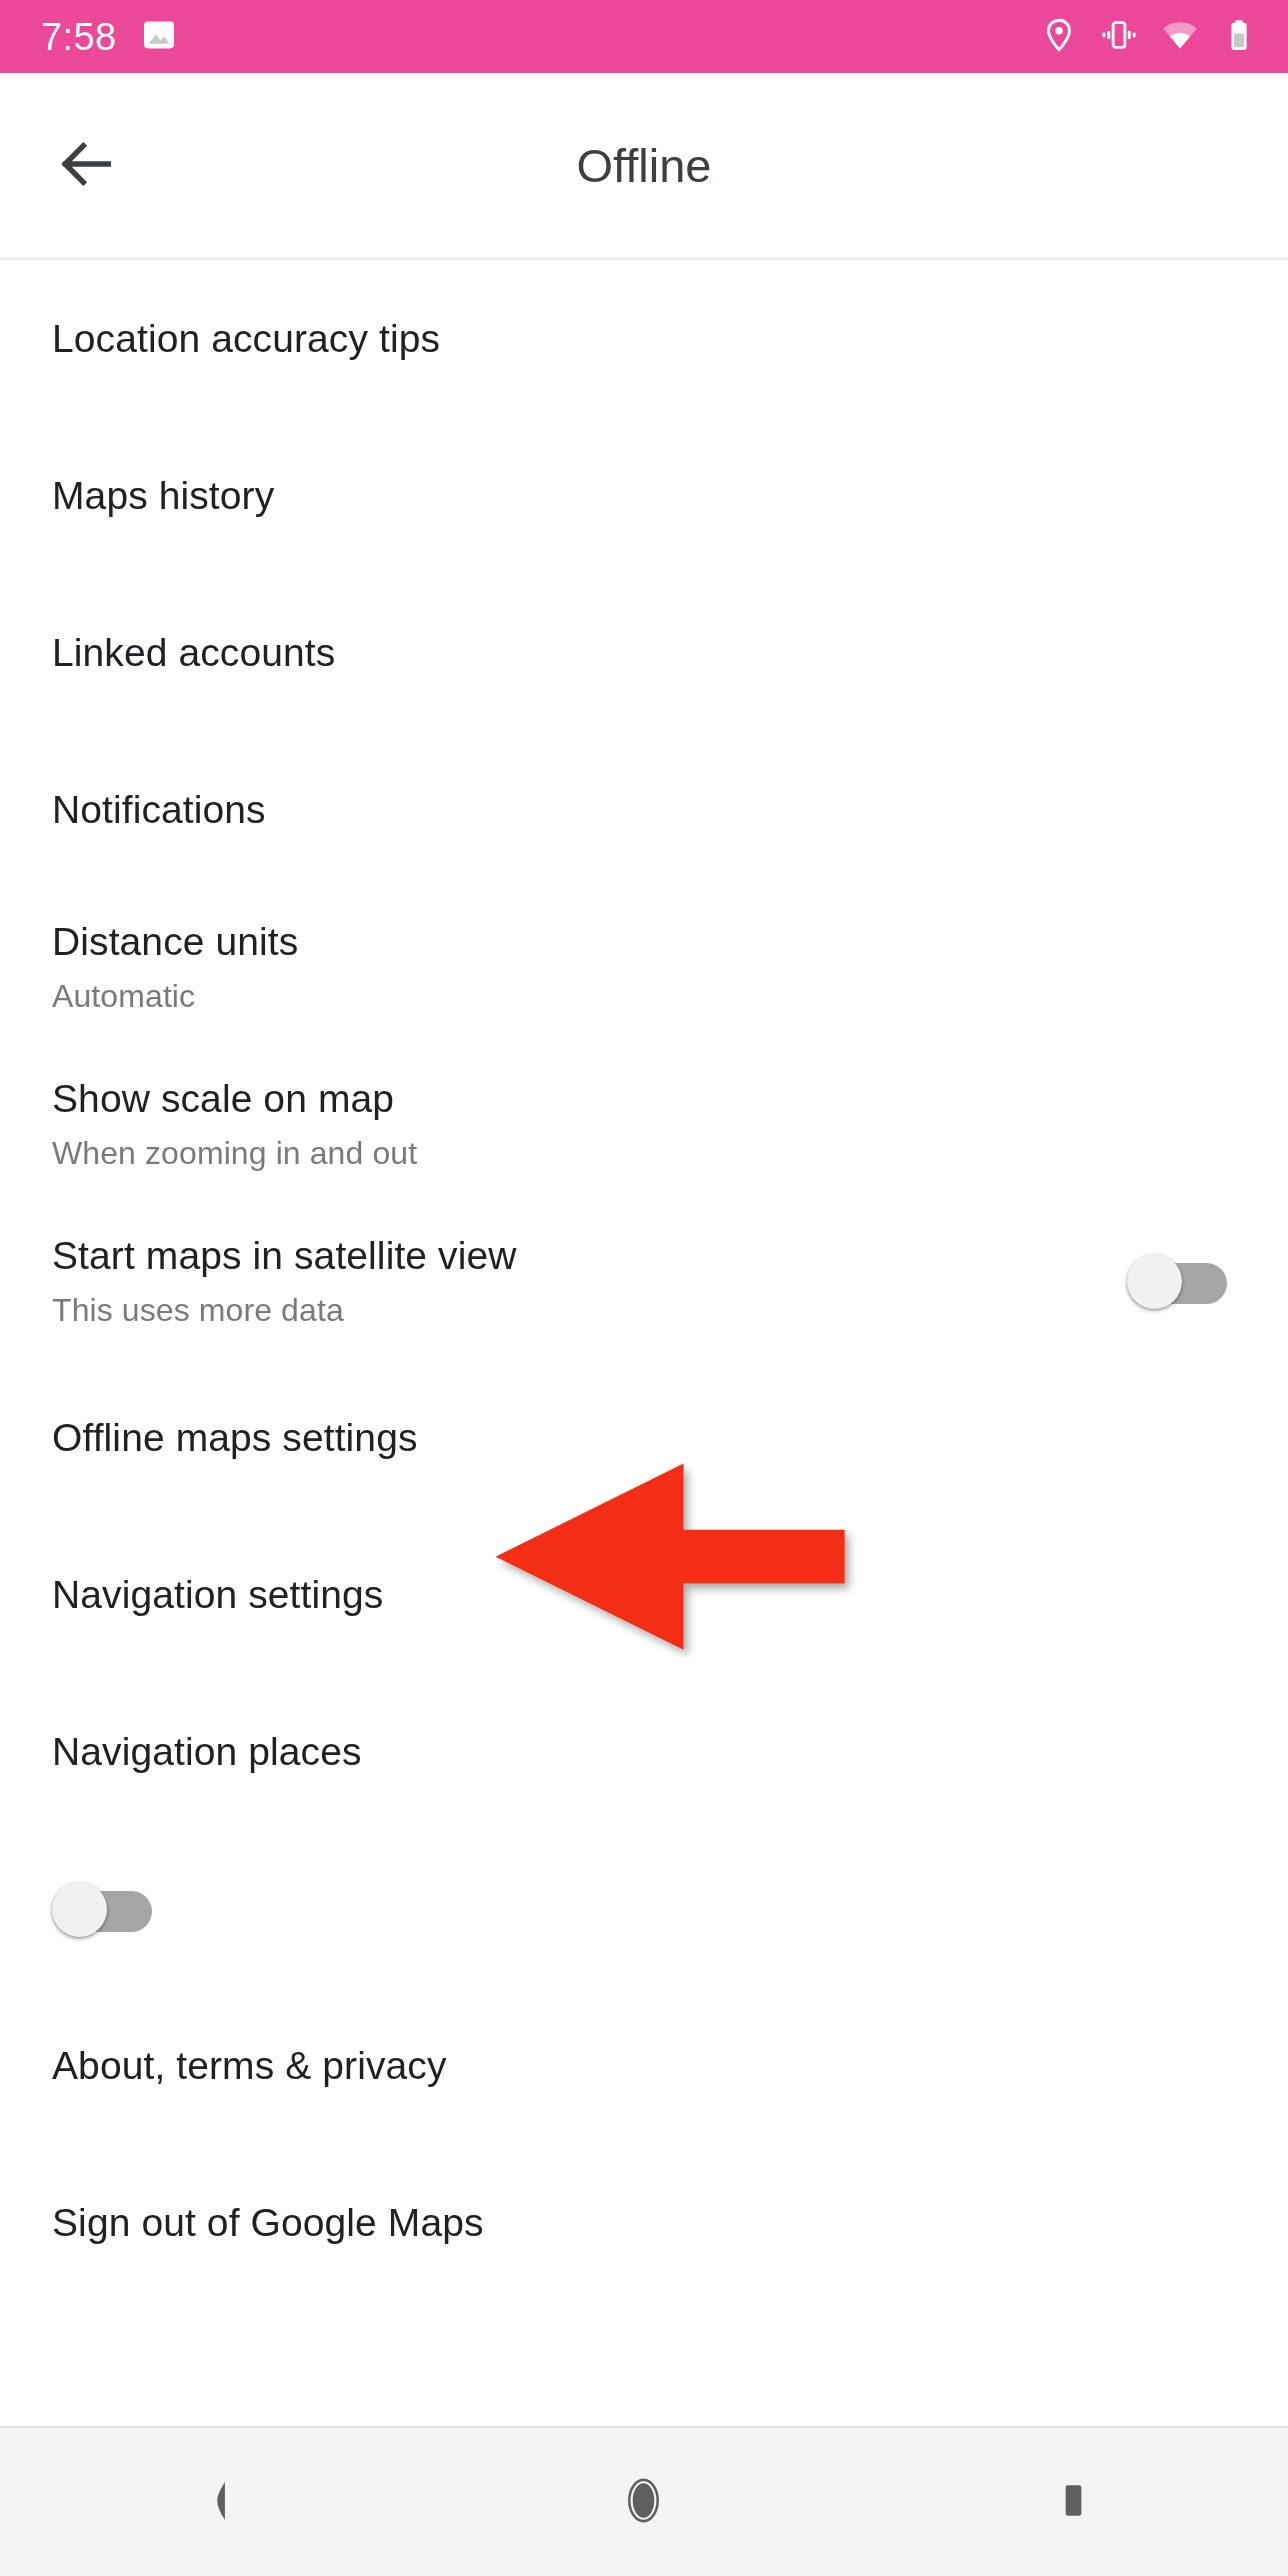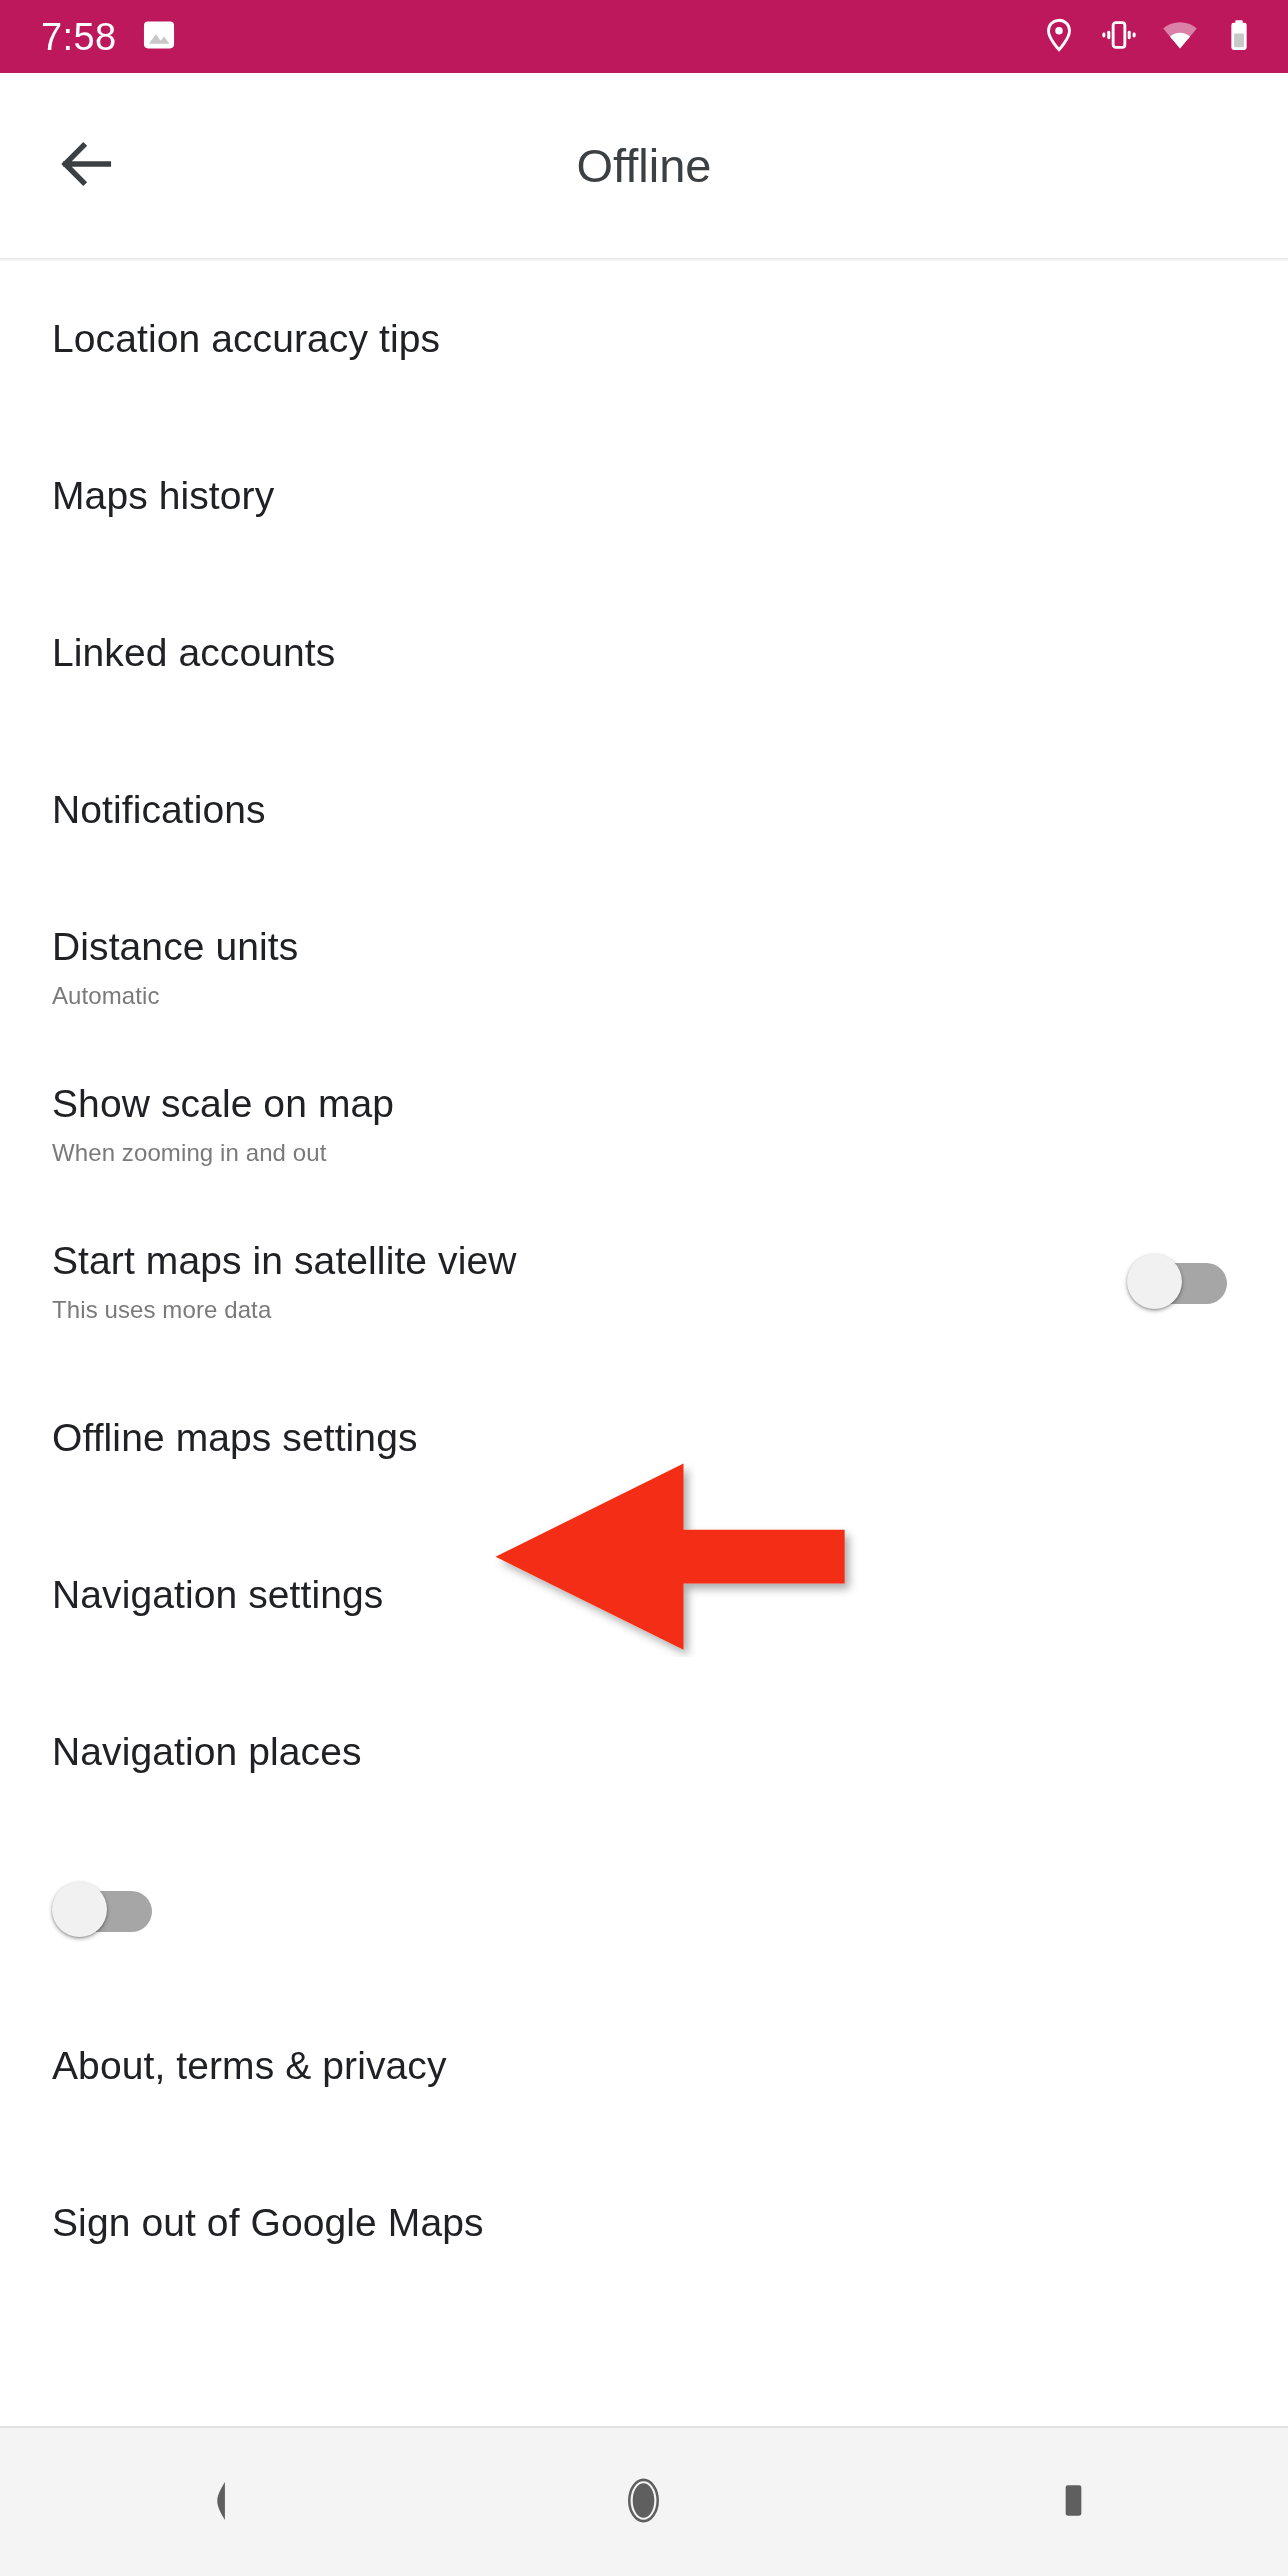--- a/index.html
+++ b/index.html
@@ -7,21 +7,21 @@
     width:1288px; height:2576px;
     background:#ffffff;
     font-family:"Liberation Sans", sans-serif;
     overflow:hidden;
   }
   #screen { position:relative; width:1288px; height:2576px; background:#fff; }
 
   
   .status-bar{
     position:absolute; top:0; left:0; width:1288px; height:73px;
-    background:#be185d;
+    background:#ec4899;
     display:flex; align-items:center;
     padding:0 32px 0 41px;
   }
   .status-time{
     color:#ffffff; font-size:38px; font-weight:400; letter-spacing:0.4px;
     line-height:1;
   }
   .status-left-icons{ display:flex; align-items:center; margin-left:23px; }
   .status-spacer{ flex:1; }
   .status-right-icons{ display:flex; align-items:center; gap:23px; }
@@ -60,21 +60,21 @@
     cursor:pointer;
   }
   .row-simple{ height:157px; }
   .row-two-line{ height:157px; }
   .row-text{ flex:1; display:flex; flex-direction:column; justify-content:center; }
   .row-title{
     font-size:39px; color:#202124; font-weight:400;
     line-height:1.15; letter-spacing:0.1px;
   }
   .row-sub{
-    font-size:24px; color:#7a7a7a; font-weight:400;
+    font-size:32px; color:#7a7a7a; font-weight:400;
     line-height:1.15; margin-top:12.5px; letter-spacing:0.1px;
   }
 
   
   .switch{
     position:relative; width:100px; height:55px; flex:0 0 auto;
     margin-right:7.2px; cursor:pointer;
   }
   .switch-track{
     position:absolute; right:0; top:9px;

